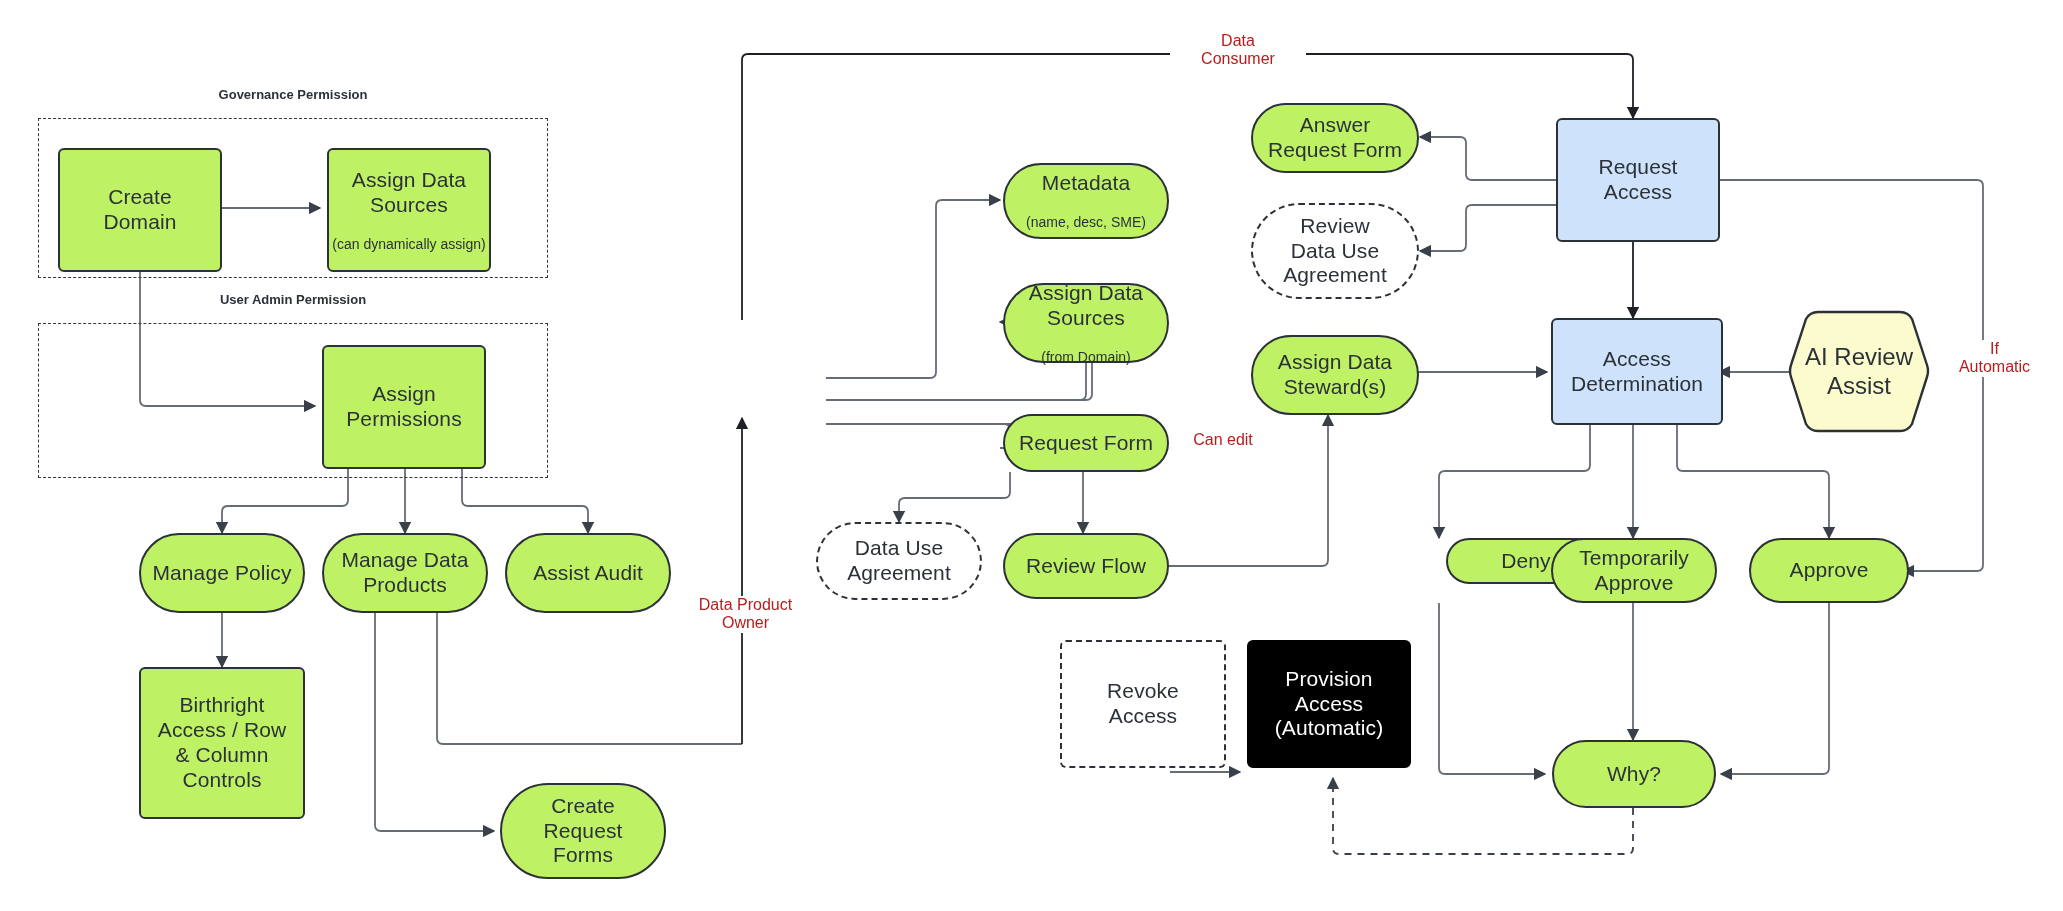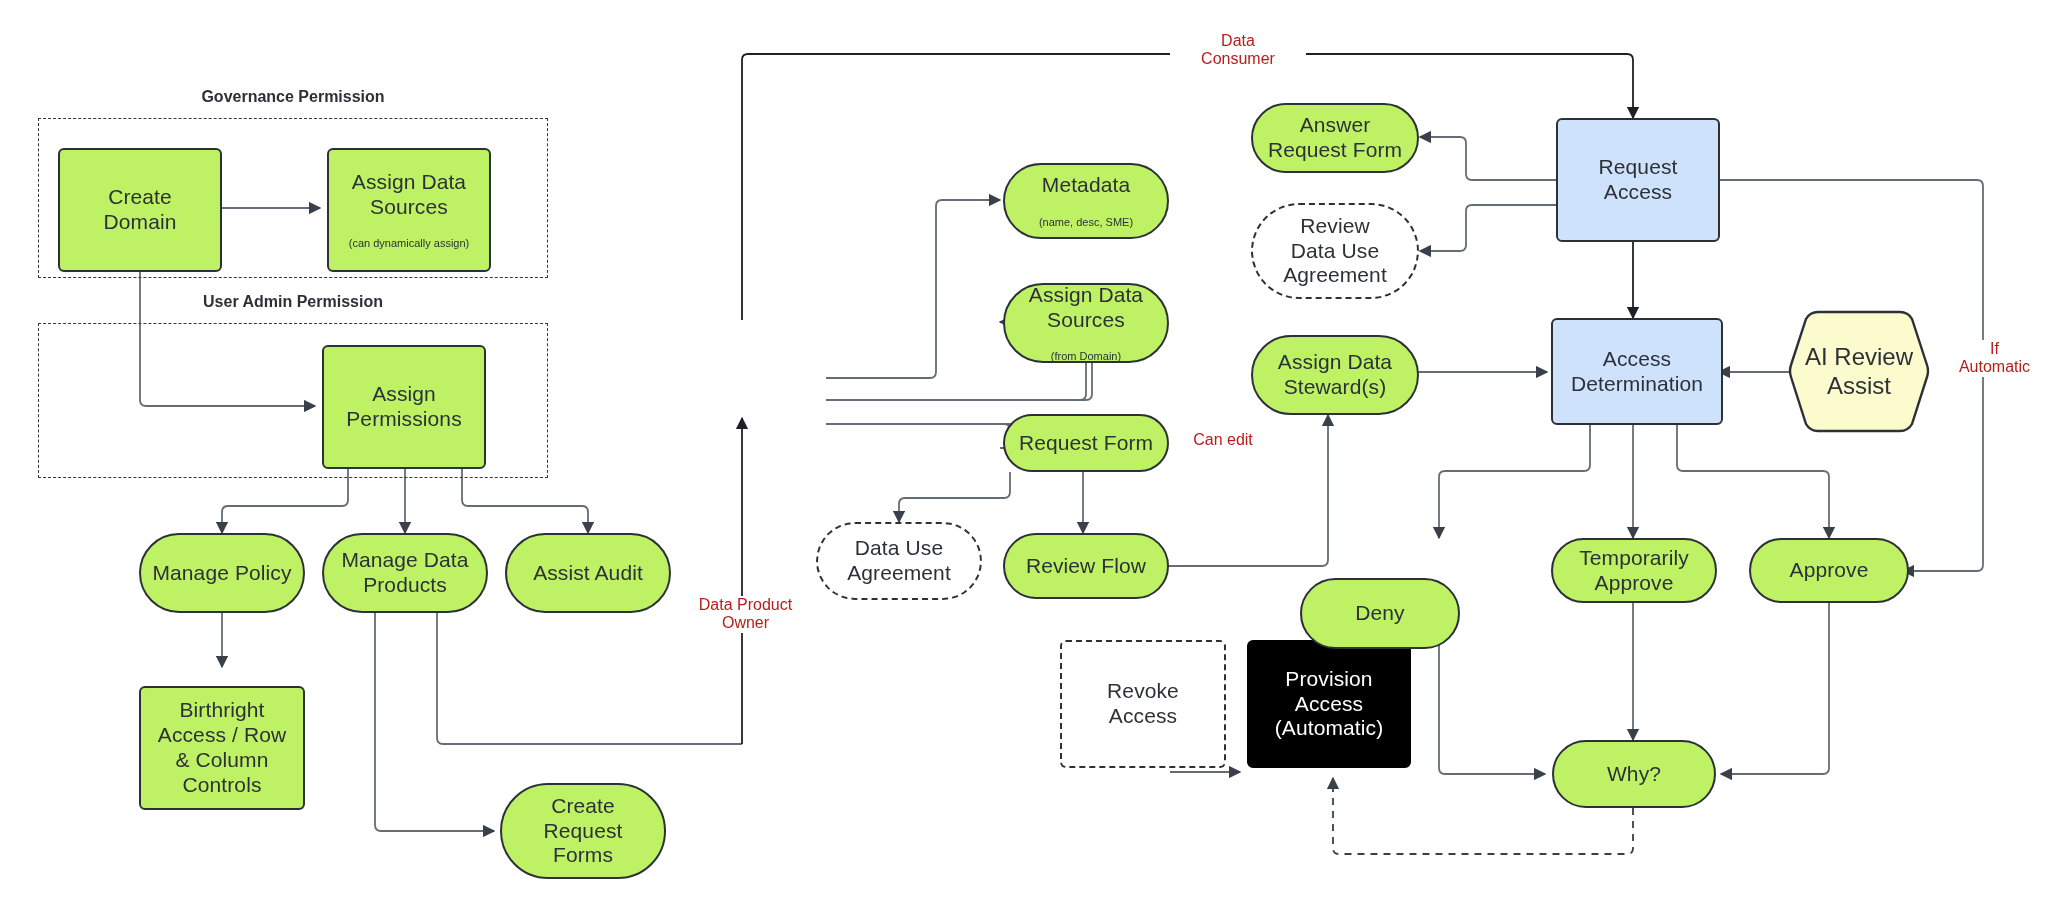--- a/index.html
+++ b/index.html
@@ -35,32 +35,32 @@
     background: #bef264;
     line-height: 1.18;
     z-index: 3;
   }
   .node .main {
     font-size: 21px;
     letter-spacing: .1px;
     white-space: pre-line;
   }
   .node .sub {
-    font-size: 11px;
+    font-size: 14px;
     margin-top: 18px;
     white-space: pre-line;
   }
   .rect     { border-radius: 6px; }
   .stadium  { border-radius: 999px; }
   .blue     { background: #cfe2fb; }
   .black    { background: #000000; color: #ffffff; border-color: #000000; }
   .dashed   { border-style: dashed; border-width: 2.4px; background: transparent; }
   .grouplbl {
     position: absolute;
-    font-size: 16px;
+    font-size: 13px;
     font-weight: bold;
     color: #2c3138;
     text-align: center;
     white-space: pre-line;
     line-height: 1.15;
     z-index: 4;
   }
   .group {
     position: absolute;
     border: 1.6px dashed #33383f;
@@ -204,21 +204,21 @@
 
   <div class="node stadium" style="left:322px; top:533px; width:166px; height:80px;">
     <div class="main">Manage Data
 Products</div>
   </div>
 
   <div class="node stadium" style="left:505px; top:533px; width:166px; height:80px;">
     <div class="main">Assist Audit</div>
   </div>
 
-  <div class="node rect" style="left:139px; top:667px; width:166px; height:124px;margin-top:19px;">
+  <div class="node rect" style="left:139px; top:667px; width:166px; height:152px;">
     <div class="main">Birthright
 Access / Row
 &amp; Column
 Controls</div>
   </div>
 
   <div class="node stadium" style="left:500px; top:783px; width:166px; height:96px;">
     <div class="main">Create
 Request
 Forms</div>
@@ -287,21 +287,21 @@
   </div>
 
   <div class="node hexwrap" style="left:1788px; top:310px; width:142px; height:123px; border:none; background:transparent;">
     <svg width="142" height="123" viewBox="0 0 142 123">
       <path d="M 30 2 L 112 2 Q 120 2 124 9 L 139 55 Q 141 61 139 67 L 124 114 Q 120 121 112 121 L 30 121 Q 22 121 18 114 L 3 67 Q 1 61 3 55 L 18 9 Q 22 2 30 2 Z" fill="#fcfbcd" stroke="#2c3138" stroke-width="2.4"></path>
     </svg>
     <div class="hextext">AI Review
 Assist</div>
   </div>
 
-  <div class="node stadium" style="left:1300px; top:538px; width:160px; height:71px;margin-top:40px;">
+  <div class="node stadium" style="left:1446px; top:538px; width:160px; height:46px;">
     <div class="main">Deny</div>
   </div>
 
   <div class="node stadium" style="left:1551px; top:538px; width:166px; height:65px;">
     <div class="main">Temporarily
 Approve</div>
   </div>
 
   <div class="node stadium" style="left:1749px; top:538px; width:160px; height:65px;">
     <div class="main">Approve</div>

